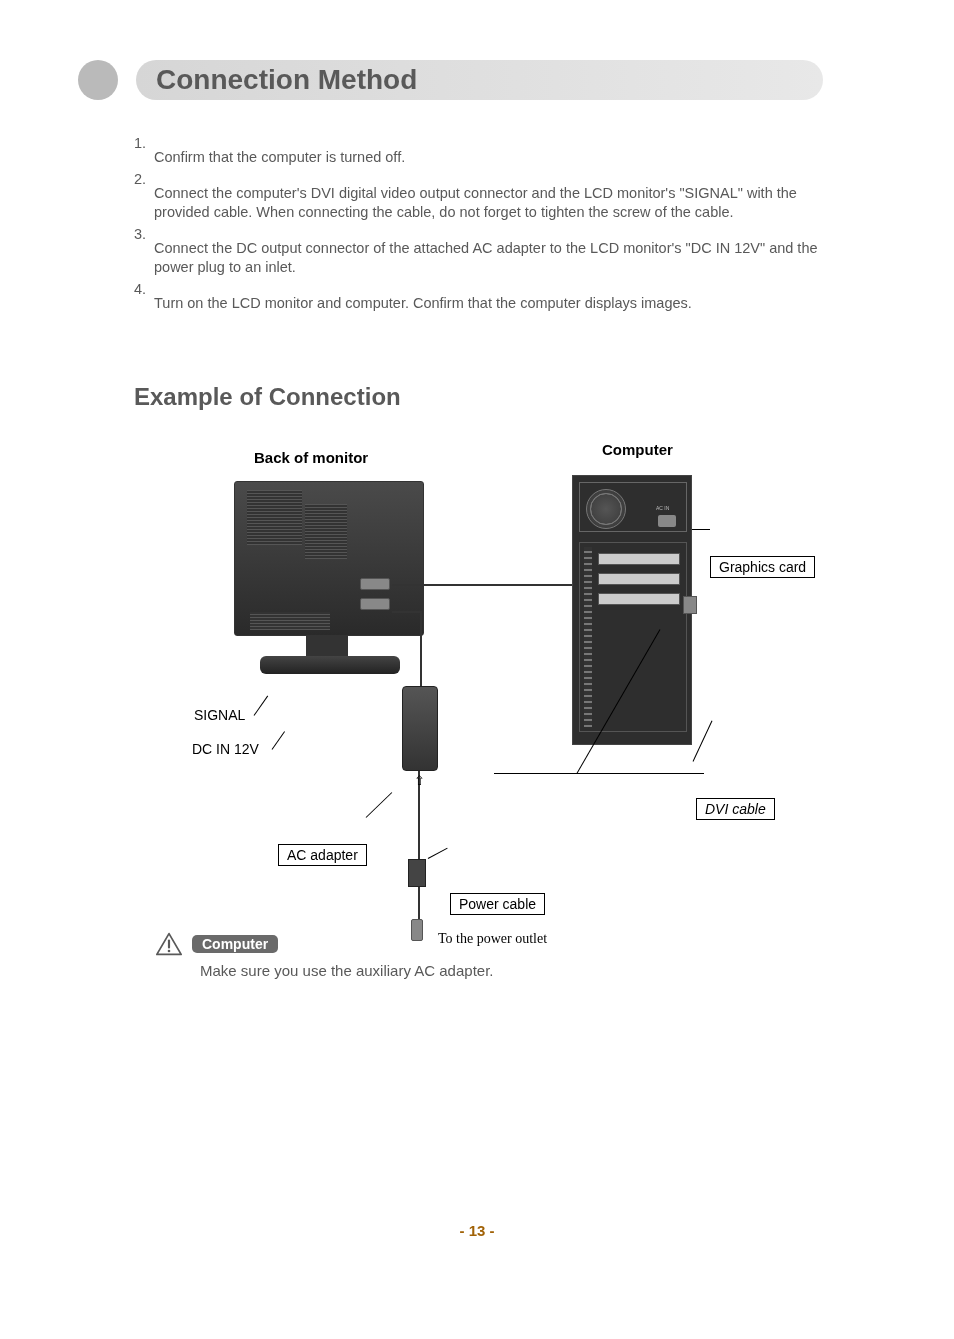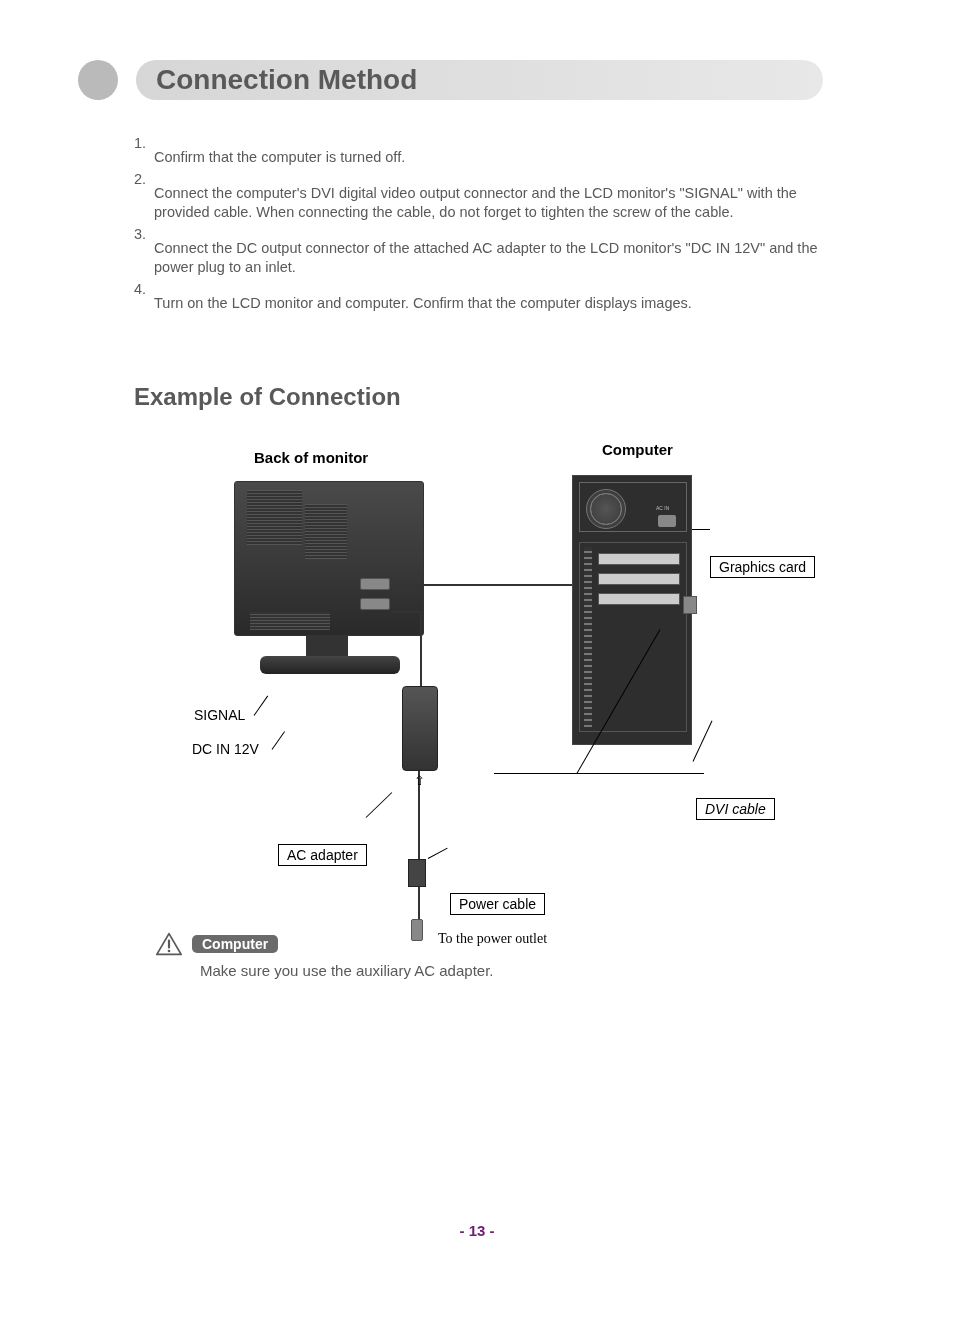--- a/index.html
+++ b/index.html
@@ -323,21 +323,21 @@
   }
 
   .page-num {
     position: absolute;
     bottom: 100px;
     left: 0;
     width: 100%;
     text-align: center;
     font-size: 15px;
     font-weight: bold;
-    color: #701a75;
+    color: #a16207;
   }
 </style>
 </head>
 <body>
 
 <div class="content">
 
   <div class="title-row">
     <div class="title-bullet"></div>
     <div class="title-bar">

